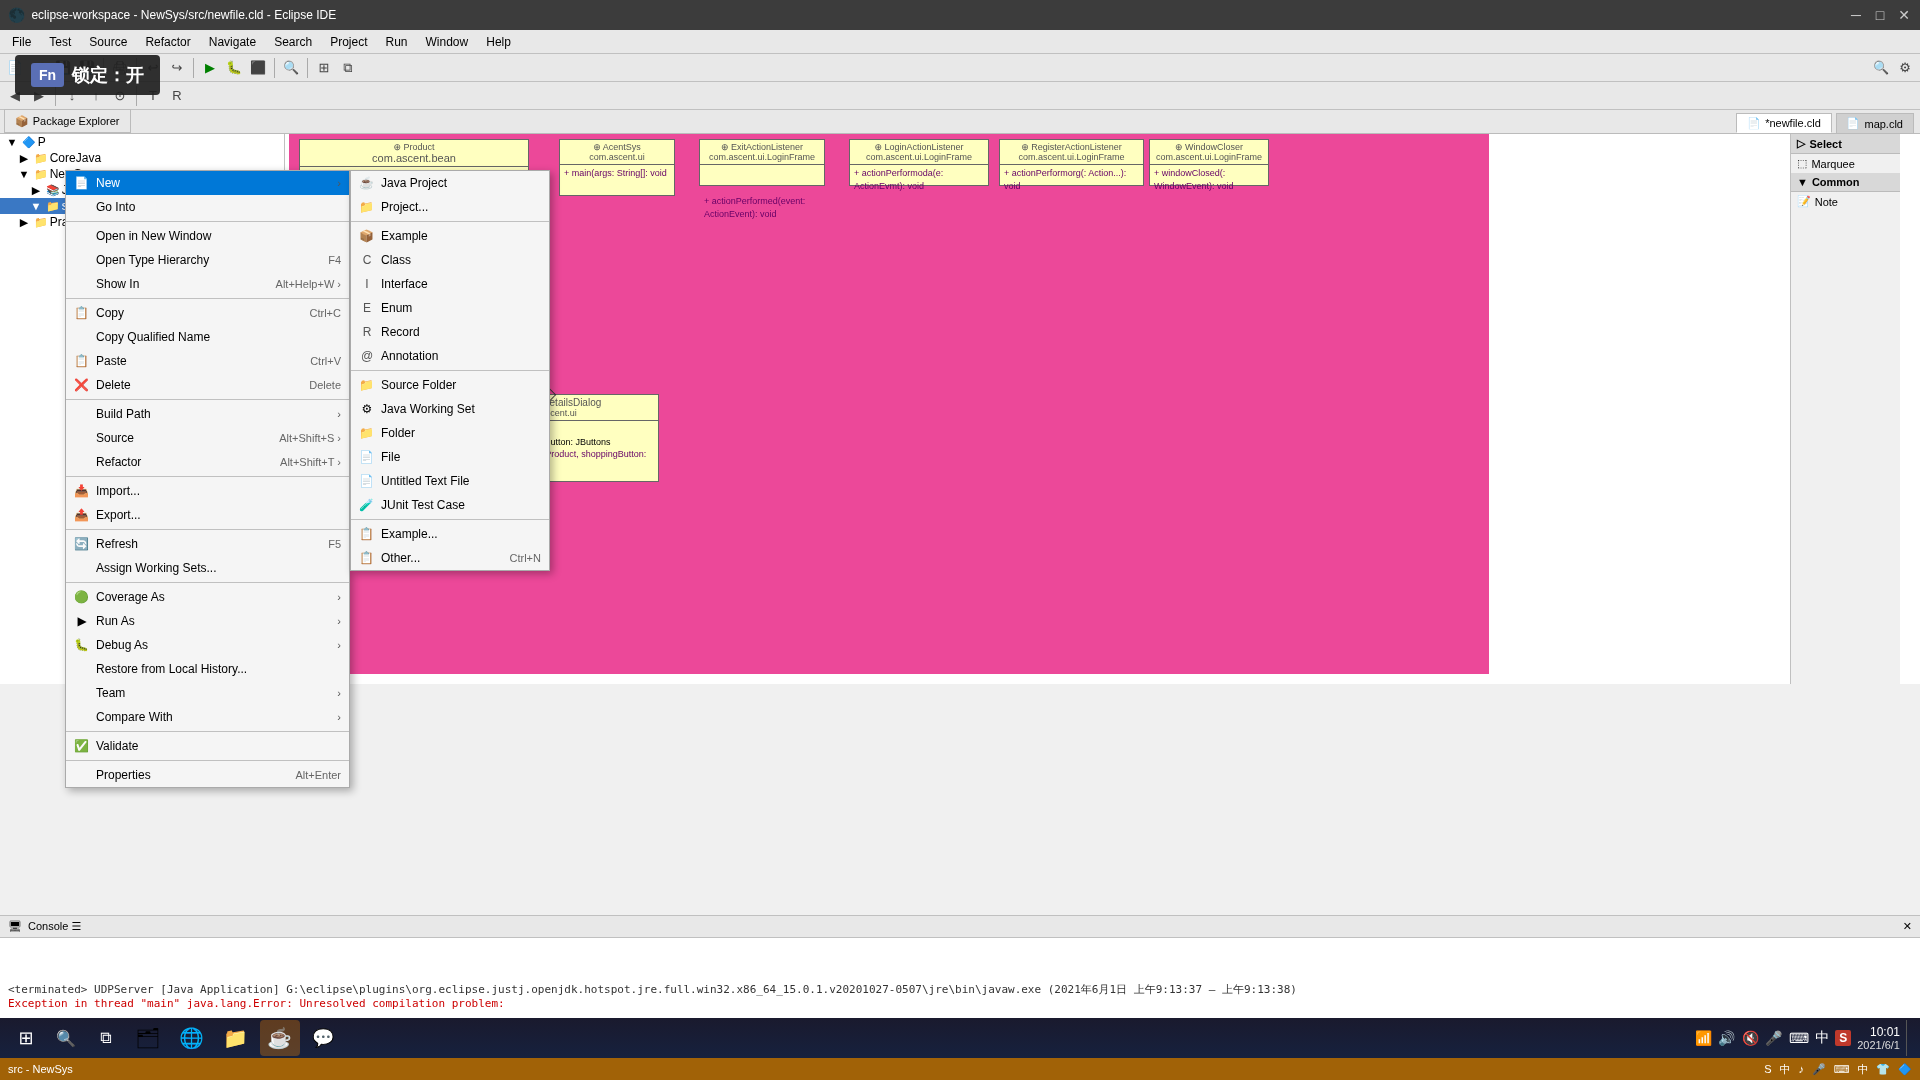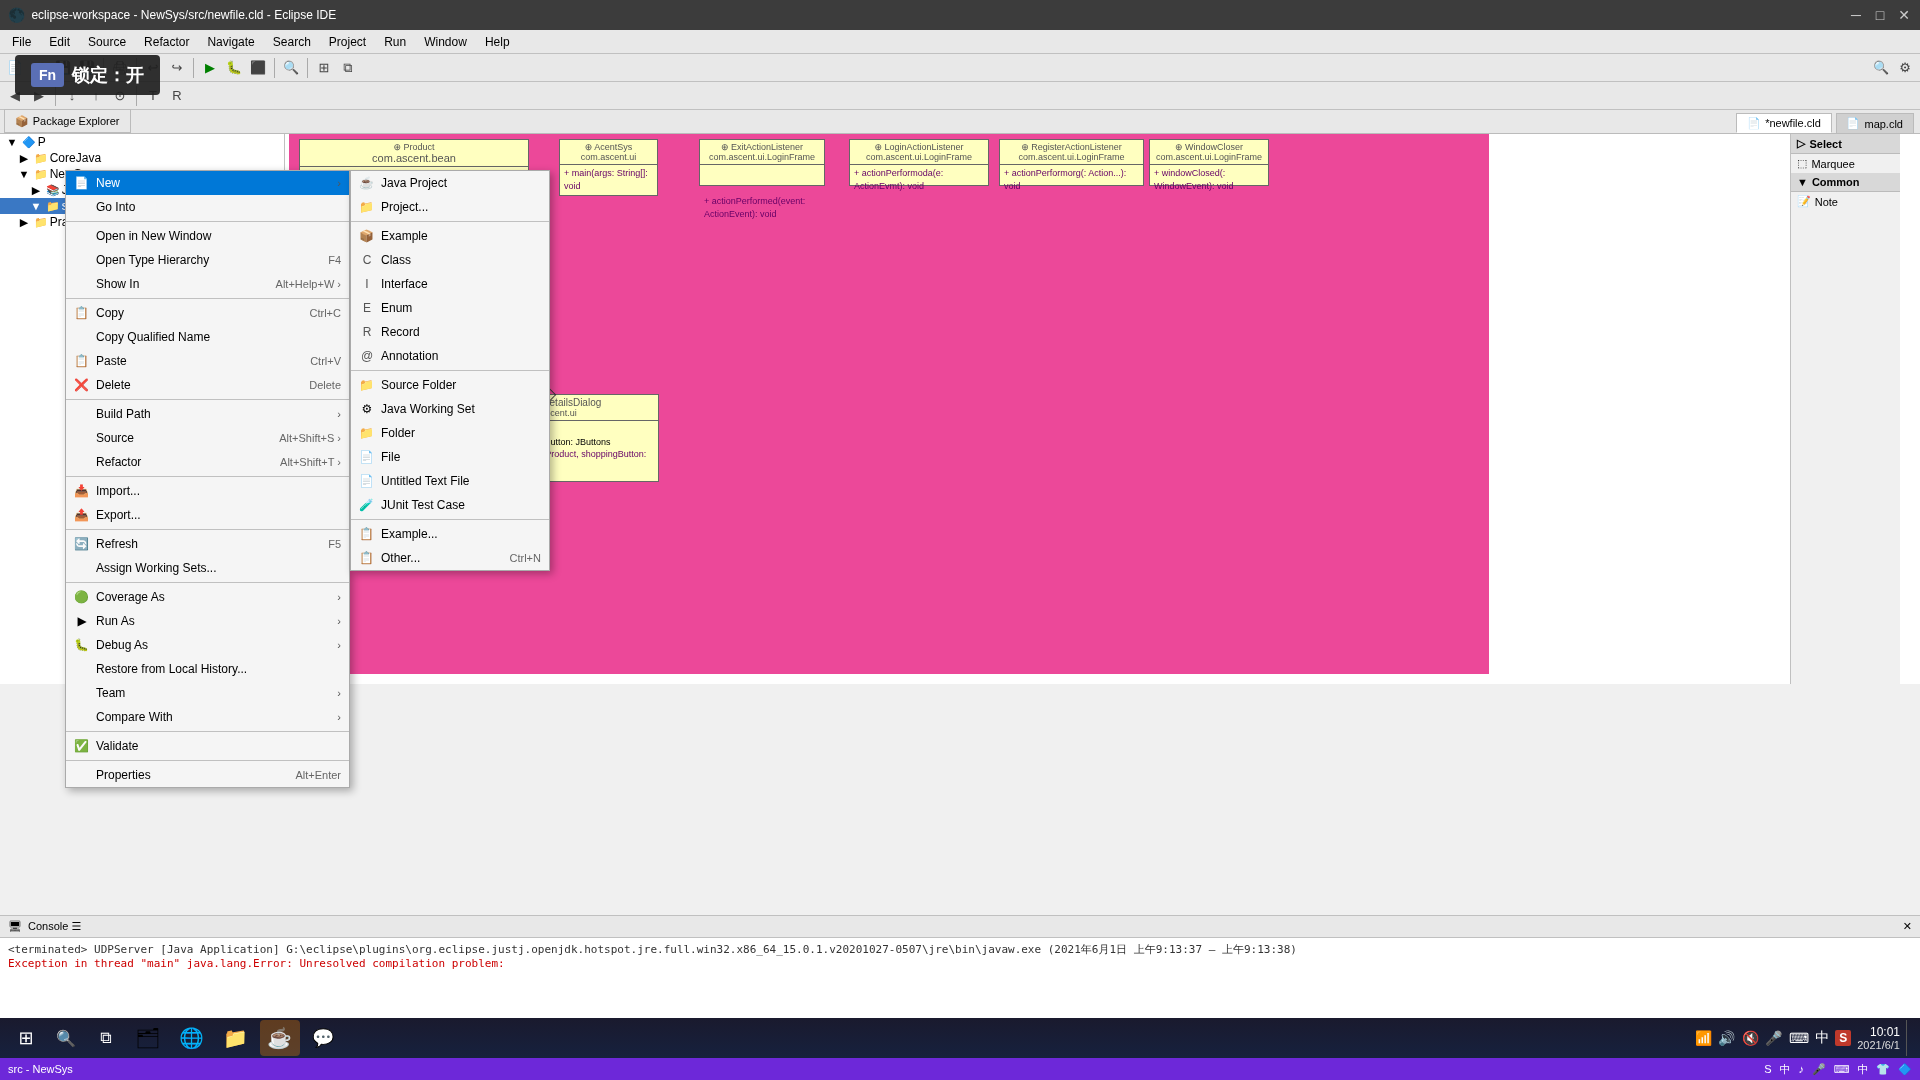--- a/index.html
+++ b/index.html
@@ -273,21 +273,21 @@
     }
     .console-error { color: #cc0000; }
 
     
     #statusbar {
       position: absolute;
       bottom: 0;
       left: 0;
       right: 0;
       height: 22px;
-      background: #6d28d9;
+      background: #a16207;
       color: #fff;
       display: flex;
       align-items: center;
       padding: 0 8px;
       font-size: 11px;
       justify-content: space-between;
     }
 
     
     #taskbar {
@@ -401,21 +401,21 @@
   </div>
   <div id="titlebar-controls">
     <div class="title-btn">─</div>
     <div class="title-btn">□</div>
     <div class="title-btn">✕</div>
   </div>
 </div>
 
 <div id="menubar">
   <span class="menu-item">File</span>
-  <span class="menu-item">Edit</span>
+  <span class="menu-item">Test</span>
   <span class="menu-item">Source</span>
   <span class="menu-item">Refactor</span>
   <span class="menu-item">Navigate</span>
   <span class="menu-item">Search</span>
   <span class="menu-item">Project</span>
   <span class="menu-item">Run</span>
   <span class="menu-item">Window</span>
   <span class="menu-item">Help</span>
 </div>
 
@@ -543,21 +543,21 @@
           <div>- productName: String</div>
           <div>- cast: String</div>
           <div>- structure: String</div>
           <div>- formula: String</div>
           <div>- price: String</div>
           <div>- realStock: String</div>
           <div>- category: String</div>
         </div>
       </div>
 
-      <div class="uml-box" style="left:270px; top:5px; width:99px;">
+      <div class="uml-box" style="left:270px; top:5px; width:116px;">
         <div class="uml-box-header">
           <div class="uml-box-stereotype">⊕ AcentSys</div>
           <div style="font-size:9px; color:#555;">com.ascent.ui</div>
         </div>
         <div class="uml-box-body" style="height:30px;">
           <div style="color:#660066; font-size:9px;">+ main(args: String[]: void</div>
         </div>
       </div>
 
       <div class="uml-box" style="left:410px; top:5px; width:126px;">
@@ -897,21 +897,21 @@
 </div>
 
 <div id="console-area">
   <div id="console-header">
     <span>🖥</span>
     <span>Console ☰</span>
     <div style="flex:1;"></div>
     <span style="cursor:pointer;">✕</span>
   </div>
   <div id="console-content">
-    <div style="font-size:11px; color:#333;">&lt;terminated&gt; UDPServer [Java Application] G:\eclipse\plugins\org.eclipse.justj.openjdk.hotspot.jre.full.win32.x86_64_15.0.1.v20201027-0507\jre\bin\javaw.exe  (2021年6月1日 上午9:13:37 – 上午9:13:38)</div>
+    <div style="font-size:11px; color:#333;margin-top:40px;">&lt;terminated&gt; UDPServer [Java Application] G:\eclipse\plugins\org.eclipse.justj.openjdk.hotspot.jre.full.win32.x86_64_15.0.1.v20201027-0507\jre\bin\javaw.exe  (2021年6月1日 上午9:13:37 – 上午9:13:38)</div>
     <div class="console-error">Exception in thread "main" java.lang.Error: Unresolved compilation problem:</div>
   </div>
 </div>
 
 <div id="statusbar">
   <span>src - NewSys</span>
   <div style="display:flex; align-items:center; gap:8px;">
     <span>S</span>
     <span>中</span>
     <span>♪</span>

